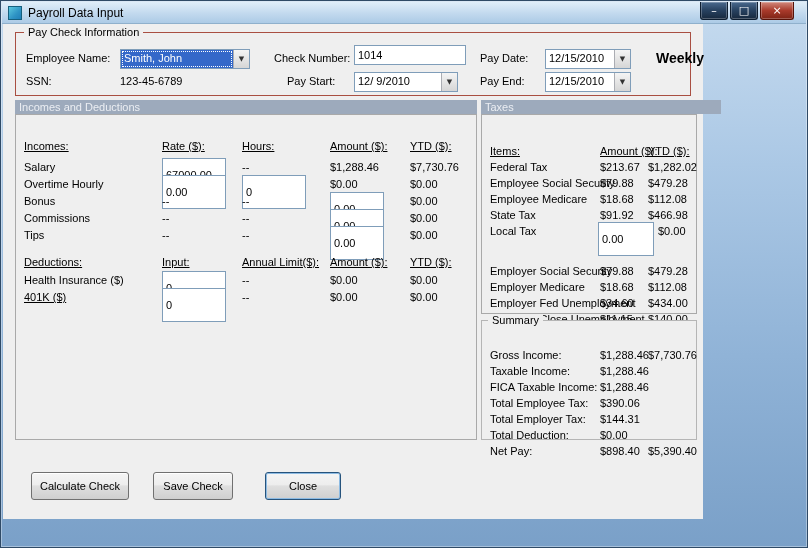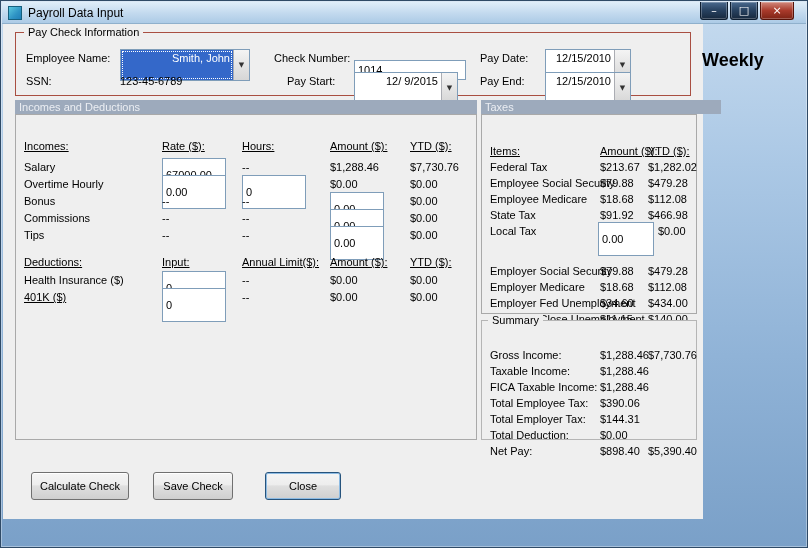--- a/index.html
+++ b/index.html
@@ -30,22 +30,22 @@
   .client { position:absolute; left:2px; top:23px; width:700px; height:495px;
     background:var(--client-bg,#EFEFEF); }
   .lab { position:absolute; white-space:nowrap; }
 
   
   .groupbox { position:absolute; border:1px solid var(--group-border,#A94F42); }
   .groupbox .legend, .summarybox .legend { position:absolute; top:-7px; left:8px;
     background:var(--client-bg,#EFEFEF); padding:0 4px; white-space:nowrap; }
 
   
-  .combo { position:absolute; height:32px; border:1px solid #7F9DB9; background:#fff;
-    display:flex; align-items:stretch; cursor:default;text-align:right; }
+  .combo { position:absolute; height:20px; border:1px solid #7F9DB9; background:#fff;
+    display:flex; align-items:stretch; cursor:default; }
   .combo .sel { flex:1; padding:2px 3px; white-space:nowrap; overflow:hidden; }
   .combo.hl .sel { background:var(--selection,#3468C9); color:#fff;
     outline:1px dotted #fff; outline-offset:-2px; }
   .combo .cbtn { width:16px; border-left:1px solid #ABADB3;
     background:linear-gradient(180deg,#F4F4F4,#D6D6D6);
     display:flex; align-items:center; justify-content:center; }
   .combo .cbtn::after { content:"▼"; font-size:7px; color:#333;
     font-family:"DejaVu Sans",sans-serif; }
   .tbox { position:absolute; height:20px; border:1px solid #7F9DB9; background:#fff;
     padding:0 3px; font:inherit; }
@@ -78,21 +78,21 @@
   .srow { height:16px; line-height:16px; }
 
   
   .pbtn { position:absolute; top:448px; height:28px; font:inherit; font-size:11px;
     border:1px solid #707070; border-radius:3px; cursor:default;
     background:linear-gradient(180deg,#F5F5F5 0%,#EDEDED 45%,#DFDFDF 50%,#CFCFCF 100%);
     box-shadow: inset 0 1px 0 #fff; }
   .pbtn.default-focus { border:1px solid #26537C;
     box-shadow: inset 0 0 0 1px #8DBBE3, inset 0 1px 0 #fff; }
 
-  .weekly { position:absolute; font-weight:bold; font-size:18px; white-space:nowrap;margin-left:46px; }
+  .weekly { position:absolute; font-weight:bold; font-size:14px; white-space:nowrap; }
 </style>
 </head>
 <body>
 
 <div class="window">
 
   <div class="titlebar">
     <div class="app-icon"></div>
     <span class="title-text">Payroll Data Input</span>
     <div class="win-buttons">
@@ -113,36 +113,36 @@
     <div class="groupbox" style="left:12px;top:8px;width:676px;height:64px">
       <span class="legend">Pay Check Information</span>
 
       <span class="lab" style="left:10px;top:19px">Employee Name:</span>
       <div class="combo hl" style="left:104px;top:16px;width:130px">
         <span class="sel">Smith, John</span>
         <span class="cbtn"></span>
       </div>
 
       <span class="lab" style="left:258px;top:19px">Check Number:</span>
-      <input class="tbox" style="left: 338px; top: 27px; width: 112px;" value="1014">
+      <input class="tbox" style="left: 338px; top: 12px; width: 112px;" value="1014">
 
       <span class="lab" style="left:464px;top:19px">Pay Date:</span>
       <div class="combo" style="left:529px;top:16px;width:86px">
         <span class="sel">12/15/2010</span>
         <span class="cbtn"></span>
       </div>
 
       <span class="weekly" style="left:640px;top:17px">Weekly</span>
 
       <span class="lab" style="left:10px;top:42px">SSN:</span>
       <span class="lab" style="left:104px;top:42px">123-45-6789</span>
 
       <span class="lab" style="left:271px;top:42px">Pay Start:</span>
       <div class="combo" style="left:338px;top:39px;width:104px">
-        <span class="sel">12/ 9/2015</span>
+        <span class="sel">12/ 9/2010</span>
         <span class="cbtn"></span>
       </div>
 
       <span class="lab" style="left:464px;top:42px">Pay End:</span>
       <div class="combo" style="left:529px;top:39px;width:86px">
         <span class="sel">12/15/2010</span>
         <span class="cbtn"></span>
       </div>
     </div>
 

